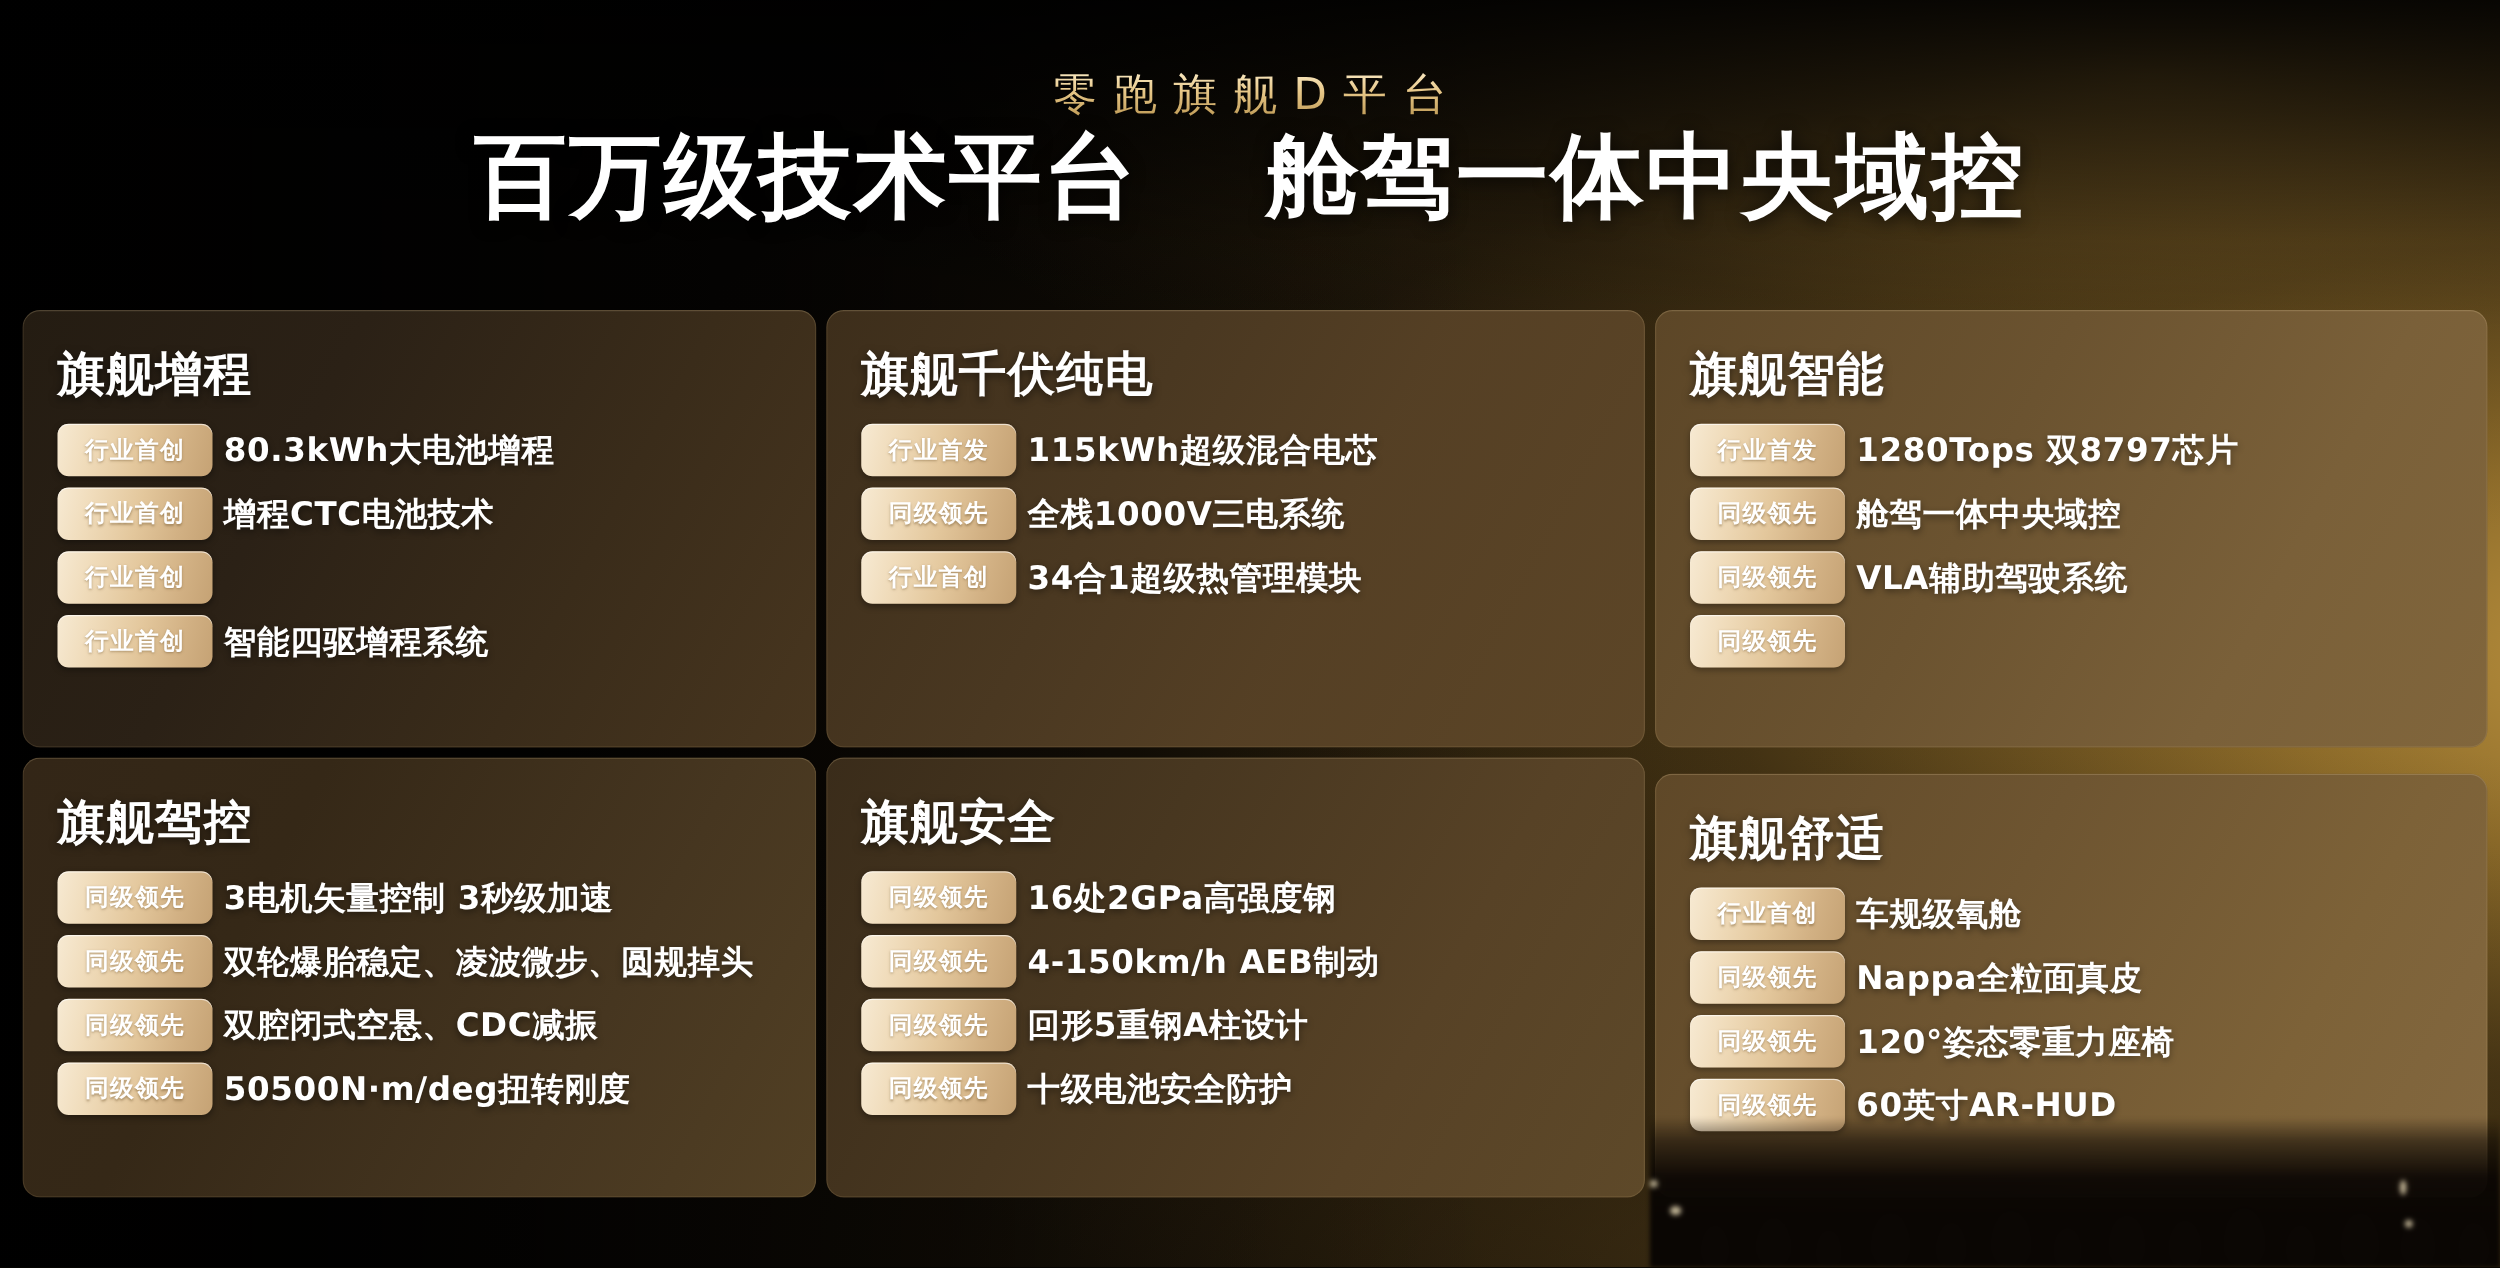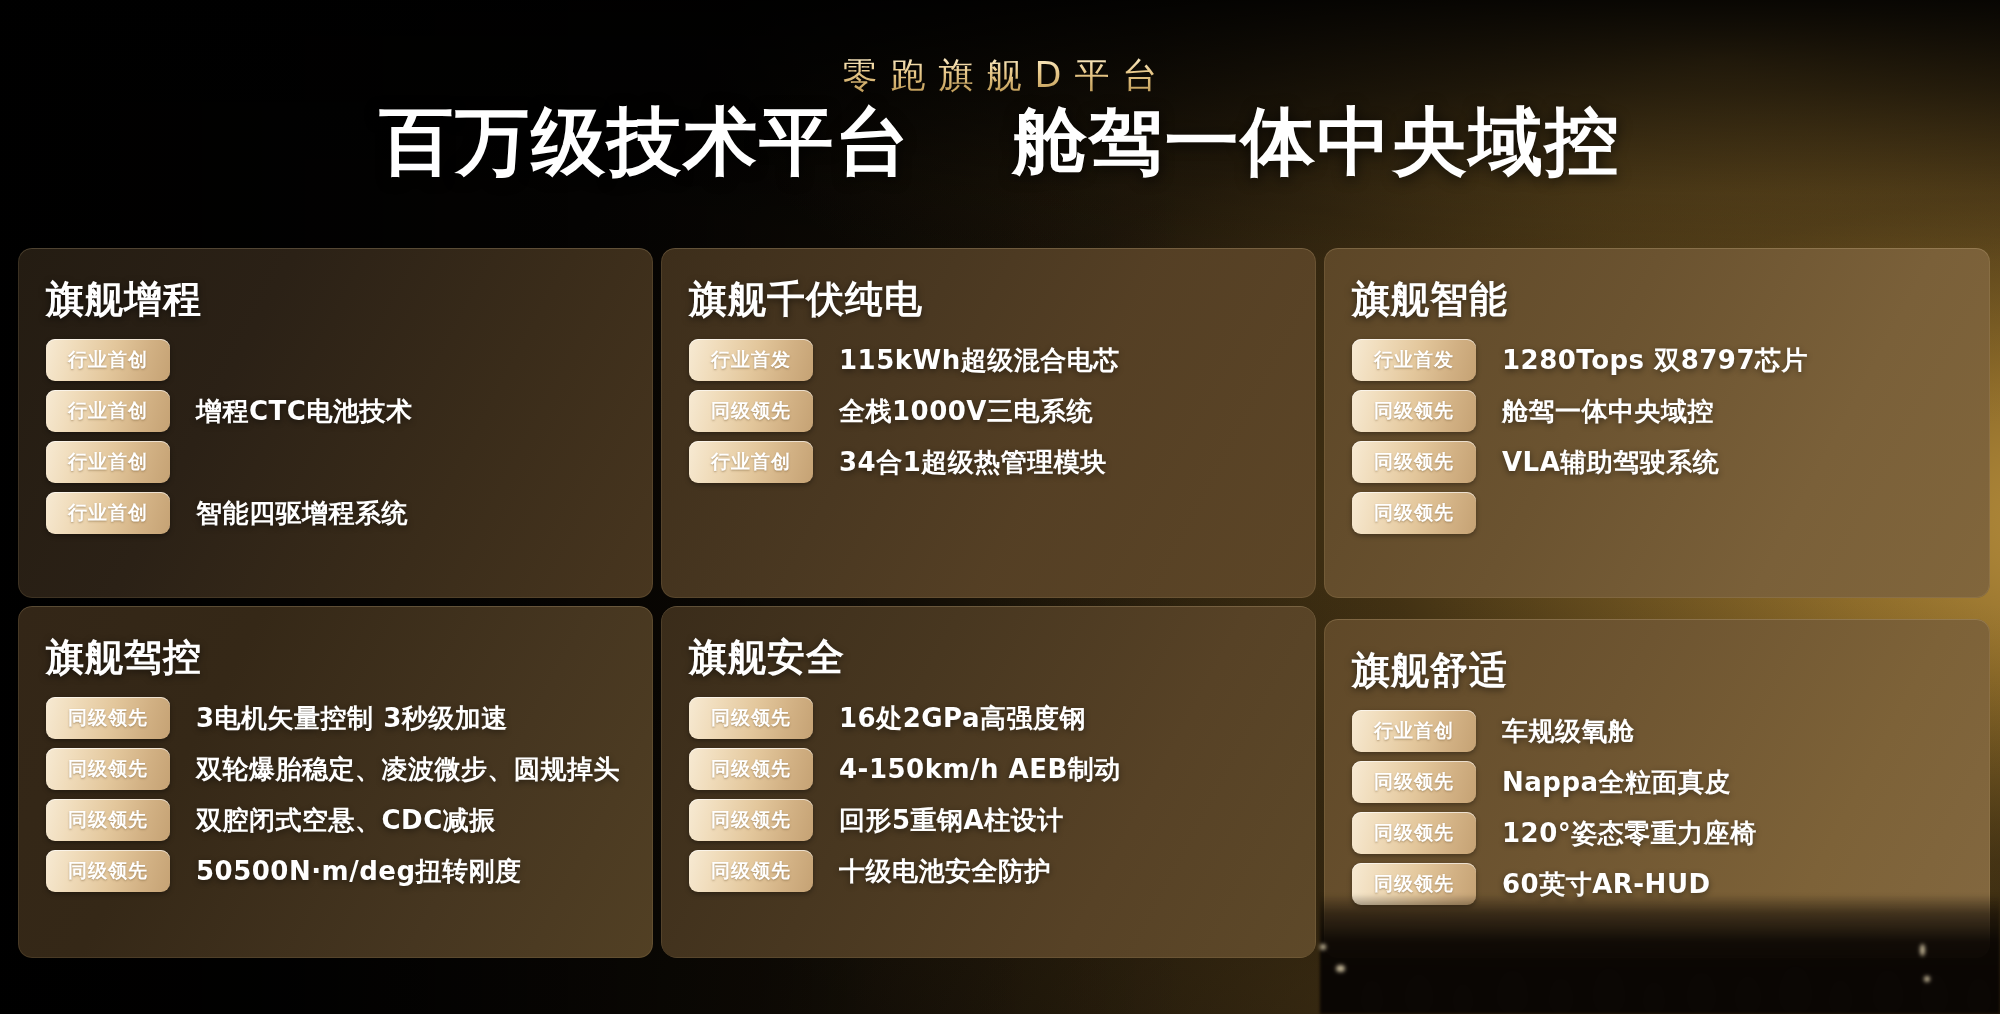--- a/index.html
+++ b/index.html
@@ -96,34 +96,34 @@
   .card::after{
     content:"";position:absolute;inset:0;border-radius:14px;
     border:1px solid rgba(255,226,170,0.10);
     pointer-events:none;
   }
   
   .c1{background:linear-gradient(118deg,#241c12 0%,#2b2116 34%,#3a2c1a 68%,#48361f 100%);}
   .c2{background:linear-gradient(118deg,#3d2e1b 0%,#4a3821 36%,#57412699 60%,#5d4627 100%),#513d22;}
   .c3{background:linear-gradient(118deg,#5c4627 0%,#6b5330 40%,#7a6039 72%,#81663c 100%);}
   .c4{background:linear-gradient(118deg,#271e13 0%,#32261800 0%,#352817 30%,#463620 70%,#524024 100%),#332617;}
-  .c5{background:linear-gradient(118deg,#3a2c1a 0%,#483720 36%,#574226 70%,#5e4929 100%);border-radius:16px;}
+  .c5{background:linear-gradient(118deg,#3a2c1a 0%,#483720 36%,#574226 70%,#5e4929 100%);}
   .c6{background:linear-gradient(118deg,#5f4828 0%,#6e5531 40%,#7d6238 74%,#836840 100%);margin-top:13px;}
 
   .card-title{
     font-size:38px;
     font-weight:700;
     color:#ffffff;
     letter-spacing:1px;
     margin:0 0 14px 0;
     text-shadow:0 2px 7px rgba(0,0,0,.55);
     font-family:"DejaVu Sans","Liberation Sans",sans-serif;
   }
   .rows{display:flex;flex-direction:column;gap:9px;}
-  .row{display:flex;align-items:center;gap:26px;min-height:42px;}
+  .row{display:flex;align-items:center;gap:9px;min-height:42px;}
   .badge{
     flex:0 0 auto;
     width:124px;height:42px;
     border-radius:9px;
     display:flex;align-items:center;justify-content:center;
     font-size:19px;font-weight:700;
     color:#ffffff;
     letter-spacing:1px;
     background:linear-gradient(105deg,#f7ead3 0%,#f0dcbb 22%,#e3c79c 52%,#d2b184 78%,#c5a274 100%);
     box-shadow:0 2px 5px rgba(0,0,0,0.34), inset 0 1px 0 rgba(255,255,255,0.62);
@@ -159,20 +159,21 @@
     <span class="gap"></span>
     <span>舱驾一体中央域控</span>
   </div>
 
   <div id="grid">
       <div class="card c1">
         <div class="card-title">旗舰增程</div>
         <div class="rows">
           <div class="row">
             <span class="badge">行业首创</span>
+            <span class="item-text">80.3kWh大电池增程</span>
           </div>
           <div class="row">
             <span class="badge">行业首创</span>
             <span class="item-text">增程CTC电池技术</span>
           </div>
           <div class="row">
             <span class="badge">行业首创</span>
           </div>
           <div class="row">
             <span class="badge">行业首创</span>

